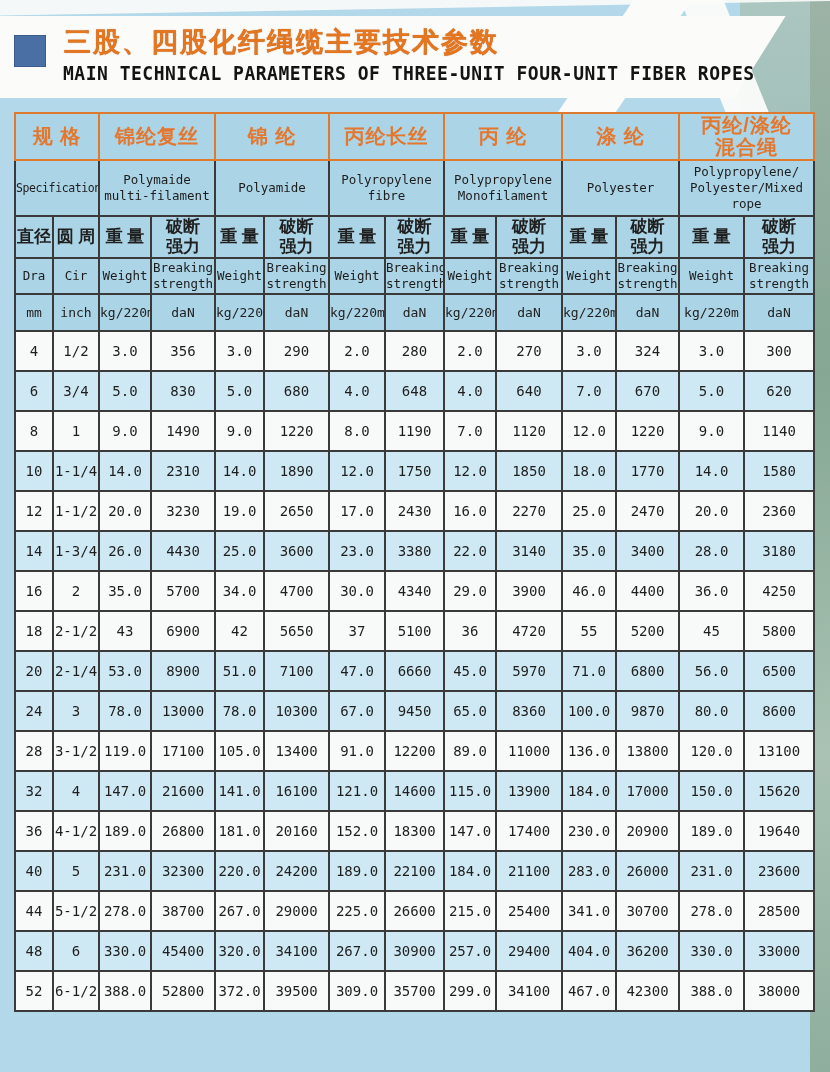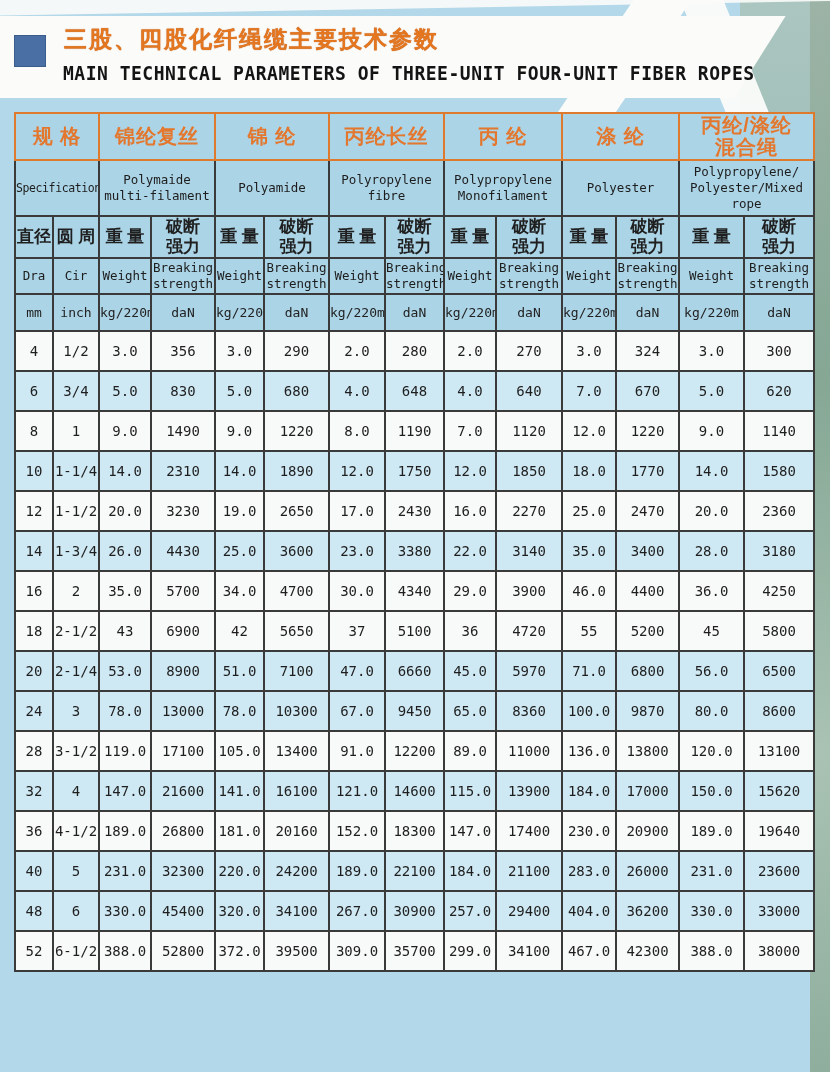--- a/index.html
+++ b/index.html
@@ -27,21 +27,21 @@
   .stripe-v1{top:-90px;left:598px;width:48px;height:300px;transform:rotate(34deg);}
   .stripe-v2{top:-120px;left:700px;width:40px;height:330px;transform:rotate(-22deg);opacity:.95;}
   
   .titleblock{position:absolute;left:0;top:0;z-index:2;width:830px;}
   .title-square{
     position:absolute;left:14px;top:35px;width:30px;height:30px;
     background:#4a6fa5;border:1px solid #3c5c8c;
   }
   .title-cn{
     position:absolute;left:64px;top:24px;
-    font-size:23px;font-weight:bold;color:#e4761f;
+    font-size:27px;font-weight:bold;color:#e4761f;
     letter-spacing:2px;white-space:nowrap;
     text-shadow:0 0 1px #b5561a;
   }
   .title-en{
     position:absolute;left:63px;top:62px;
     font-family:"DejaVu Sans Mono",monospace;
     font-size:18px;font-weight:bold;color:#141414;
     letter-spacing:.5px;white-space:nowrap;transform:scaleY(1.08);transform-origin:left top;
   }
   
@@ -393,20 +393,36 @@
           <td>24200</td>
           <td>189.0</td>
           <td>22100</td>
           <td>184.0</td>
           <td>21100</td>
           <td>283.0</td>
           <td>26000</td>
           <td>231.0</td>
           <td>23600</td>
         </tr>
+        <tr>
+          <td>44</td>
+          <td>5-1/2</td>
+          <td>278.0</td>
+          <td>38700</td>
+          <td>267.0</td>
+          <td>29000</td>
+          <td>225.0</td>
+          <td>26600</td>
+          <td>215.0</td>
+          <td>25400</td>
+          <td>341.0</td>
+          <td>30700</td>
+          <td>278.0</td>
+          <td>28500</td>
+        </tr>
         <tr class="tint">
           <td>48</td>
           <td>6</td>
           <td>330.0</td>
           <td>45400</td>
           <td>320.0</td>
           <td>34100</td>
           <td>267.0</td>
           <td>30900</td>
           <td>257.0</td>

